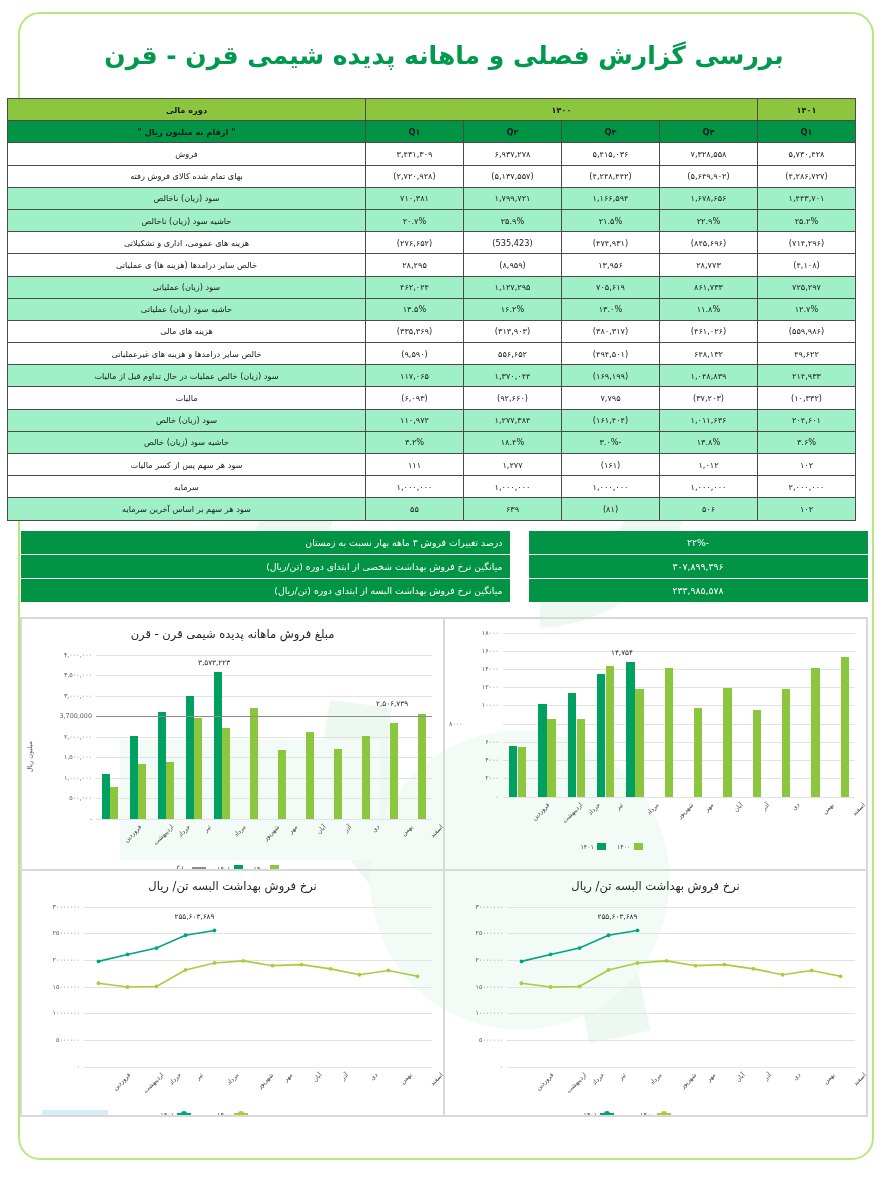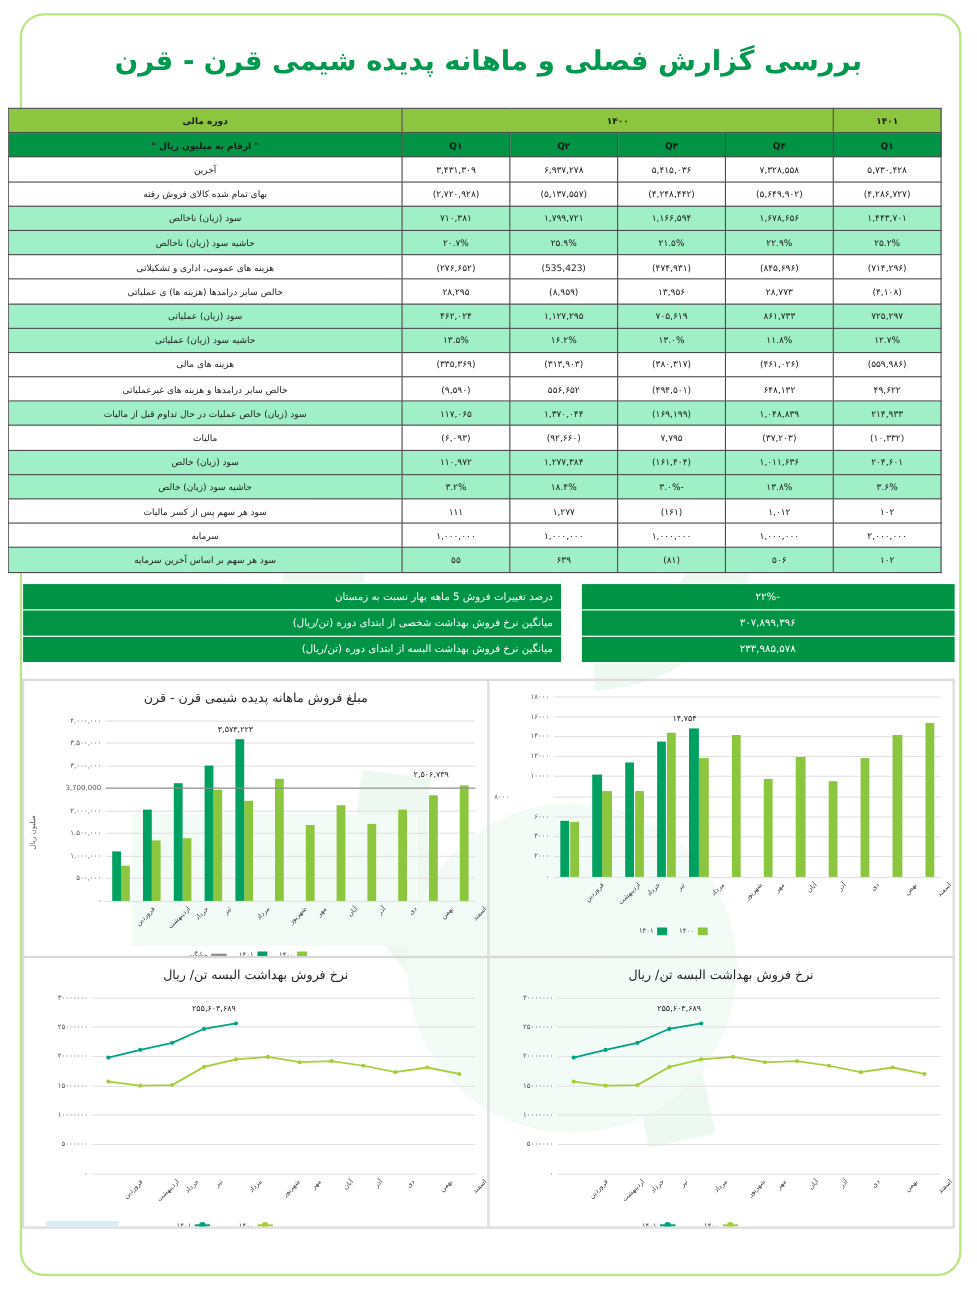--- a/index.html
+++ b/index.html
@@ -272,21 +272,21 @@
             <th class="hdr-q lbl-cell">" ارقام به میلیون ریال "</th>
           </tr>
         </thead>
         <tbody id="fin-body">
             <tr class="row-white">
               <td>۵,۷۳۰,۴۲۸</td>
               <td>۷,۳۲۸,۵۵۸</td>
               <td>۵,۴۱۵,۰۳۶</td>
               <td>۶,۹۳۷,۲۷۸</td>
               <td>۳,۴۳۱,۳۰۹</td>
-              <td class="lbl-cell">آخرین</td>
+              <td class="lbl-cell">فروش</td>
             </tr>
             <tr class="row-white">
               <td>(۴,۲۸۶,۷۲۷)</td>
               <td>(۵,۶۴۹,۹۰۲)</td>
               <td>(۴,۲۴۸,۴۴۲)</td>
               <td>(۵,۱۳۷,۵۵۷)</td>
               <td>(۲,۷۲۰,۹۲۸)</td>
               <td class="lbl-cell">بهای تمام شده کالای فروش رفته</td>
             </tr>
             <tr class="row-mint">
@@ -416,21 +416,21 @@
     <table class="summary">
       <colgroup>
           <col style="width:340px">
           <col style="width:18px">
           <col style="width:490px">
         </colgroup>
       <tbody id="sum-body">
           <tr>
             <td class="s-val">-۲۲%</td>
             <td class="s-gap red-sep"></td>
-            <td class="s-label">درصد تغییرات فروش 5 ماهه بهار نسبت به زمستان</td>
+            <td class="s-label">درصد تغییرات فروش ۳ ماهه بهار نسبت به زمستان</td>
           </tr>
           <tr>
             <td class="s-val">۳۰۷,۸۹۹,۳۹۶</td>
             <td class="s-gap"></td>
             <td class="s-label">میانگین نرخ فروش بهداشت شخصی از ابتدای دوره (تن/ریال)</td>
           </tr>
           <tr>
             <td class="s-val">۲۳۳,۹۸۵,۵۷۸</td>
             <td class="s-gap"></td>
             <td class="s-label">میانگین نرخ فروش بهداشت البسه از ابتدای دوره (تن/ریال)</td>

